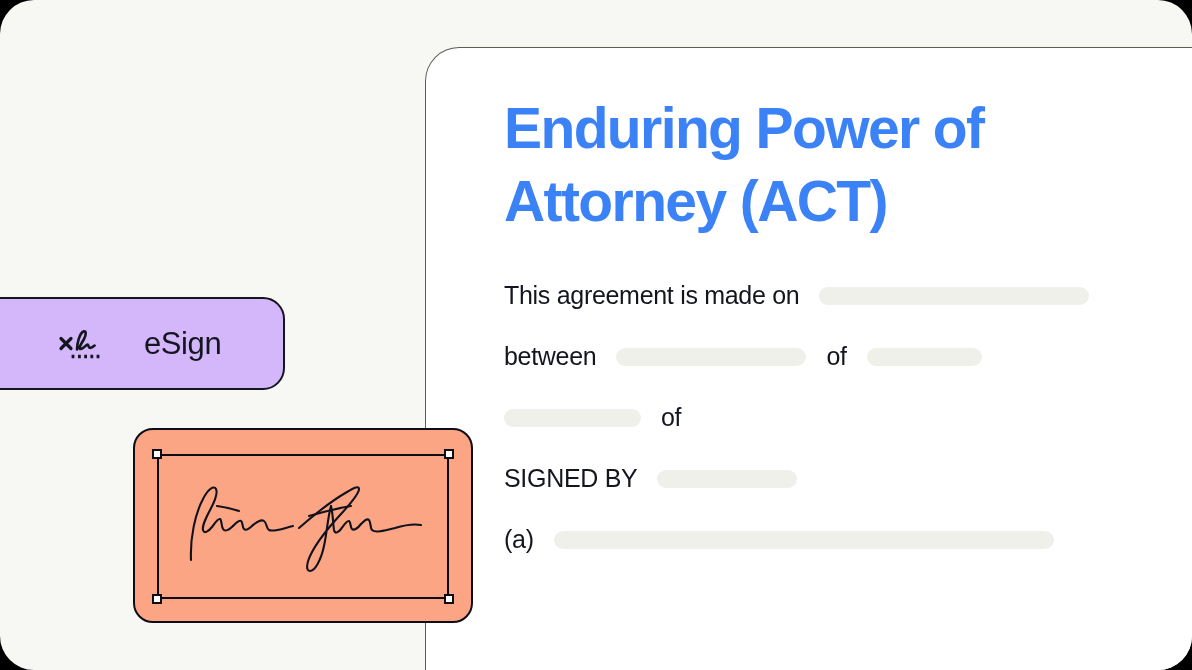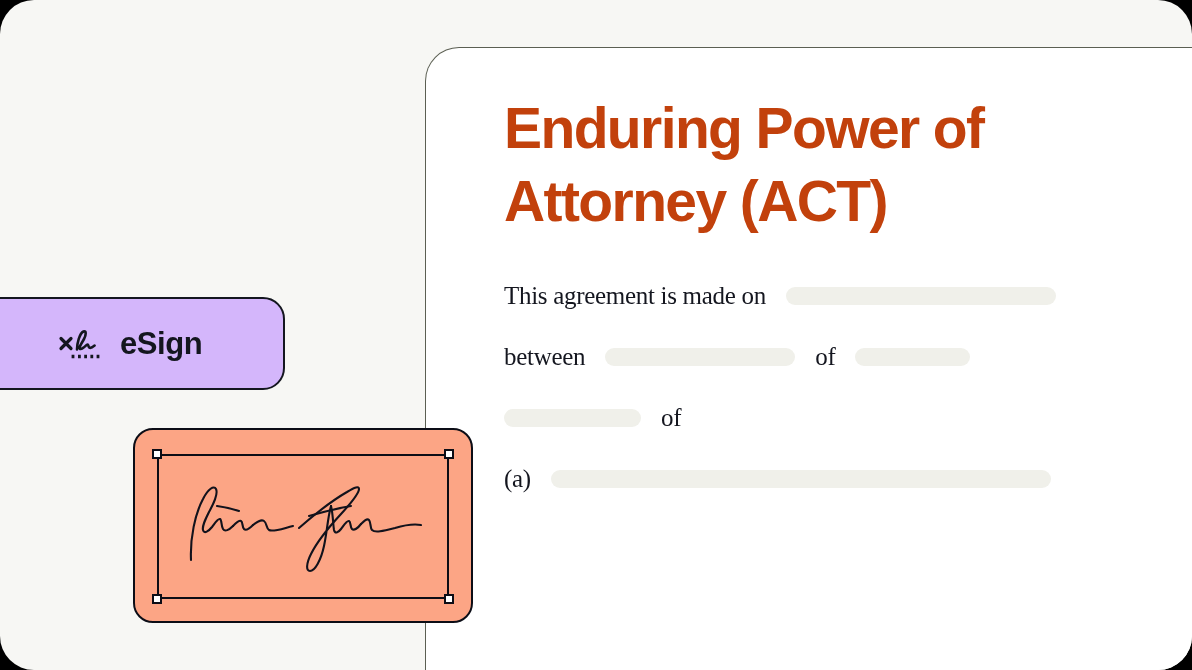--- a/index.html
+++ b/index.html
@@ -40,35 +40,34 @@
     left: 78px;
     top: 44px;
     width: 620px;
   }
 
   .doc-title {
     font-size: 57px;
     font-weight: 700;
     line-height: 1.28;
     letter-spacing: -1.6px;
-    color: #c2410c;
+    color: #3b82f6;
   }
 
   .doc-body { margin-top: 44px; }
 
   .doc-line {
     display: flex;
     align-items: center;
     height: 28px;
     margin-bottom: 33px;
     font-size: 25px;
     font-weight: 400;
     letter-spacing: -0.3px;
     color: #14161F;
-    font-family: Liberation Serif, serif;
   }
 
   .doc-line .txt { white-space: pre; }
 
   .blank {
     height: 18px;
     border-radius: 9px;
     background: #F0F0EA;
     flex: none;
   }
@@ -88,23 +87,24 @@
     display: flex;
     align-items: center;
     padding-left: 78px;
     gap: 18px;
   }
 
   .esign-icon { width: 44px; height: 34px; flex: none; display: block; }
 
   .esign-label {
     font-size: 31px;
-    font-weight: 700;
+    font-weight: 400;
     letter-spacing: -0.4px;
     color: #14161F;
+    margin-left: 24px;
   }
 
   
   .sig-card {
     position: absolute;
     left: 133px;
     top: 428px;
     width: 340px;
     height: 195px;
     background: #FCA585;
@@ -174,20 +174,25 @@
             <span class="blank" style="width: 190px;"></span>
             <span class="gap-md"></span>
             <span class="txt">of</span>
             <span class="gap-md"></span>
             <span class="blank" style="width: 115px;"></span>
           </div>
           <div class="doc-line">
             <span class="blank" style="width: 137px;"></span>
             <span class="gap-md"></span>
             <span class="txt">of</span>
+          </div>
+          <div class="doc-line">
+            <span class="txt">SIGNED BY</span>
+            <span class="gap-md"></span>
+            <span class="blank" style="width: 140px;"></span>
           </div>
           <div class="doc-line">
             <span class="txt">(a)</span>
             <span class="gap-md"></span>
             <span class="blank" style="width: 500px;"></span>
           </div>
         </div>
     </div>
   </div>
 

